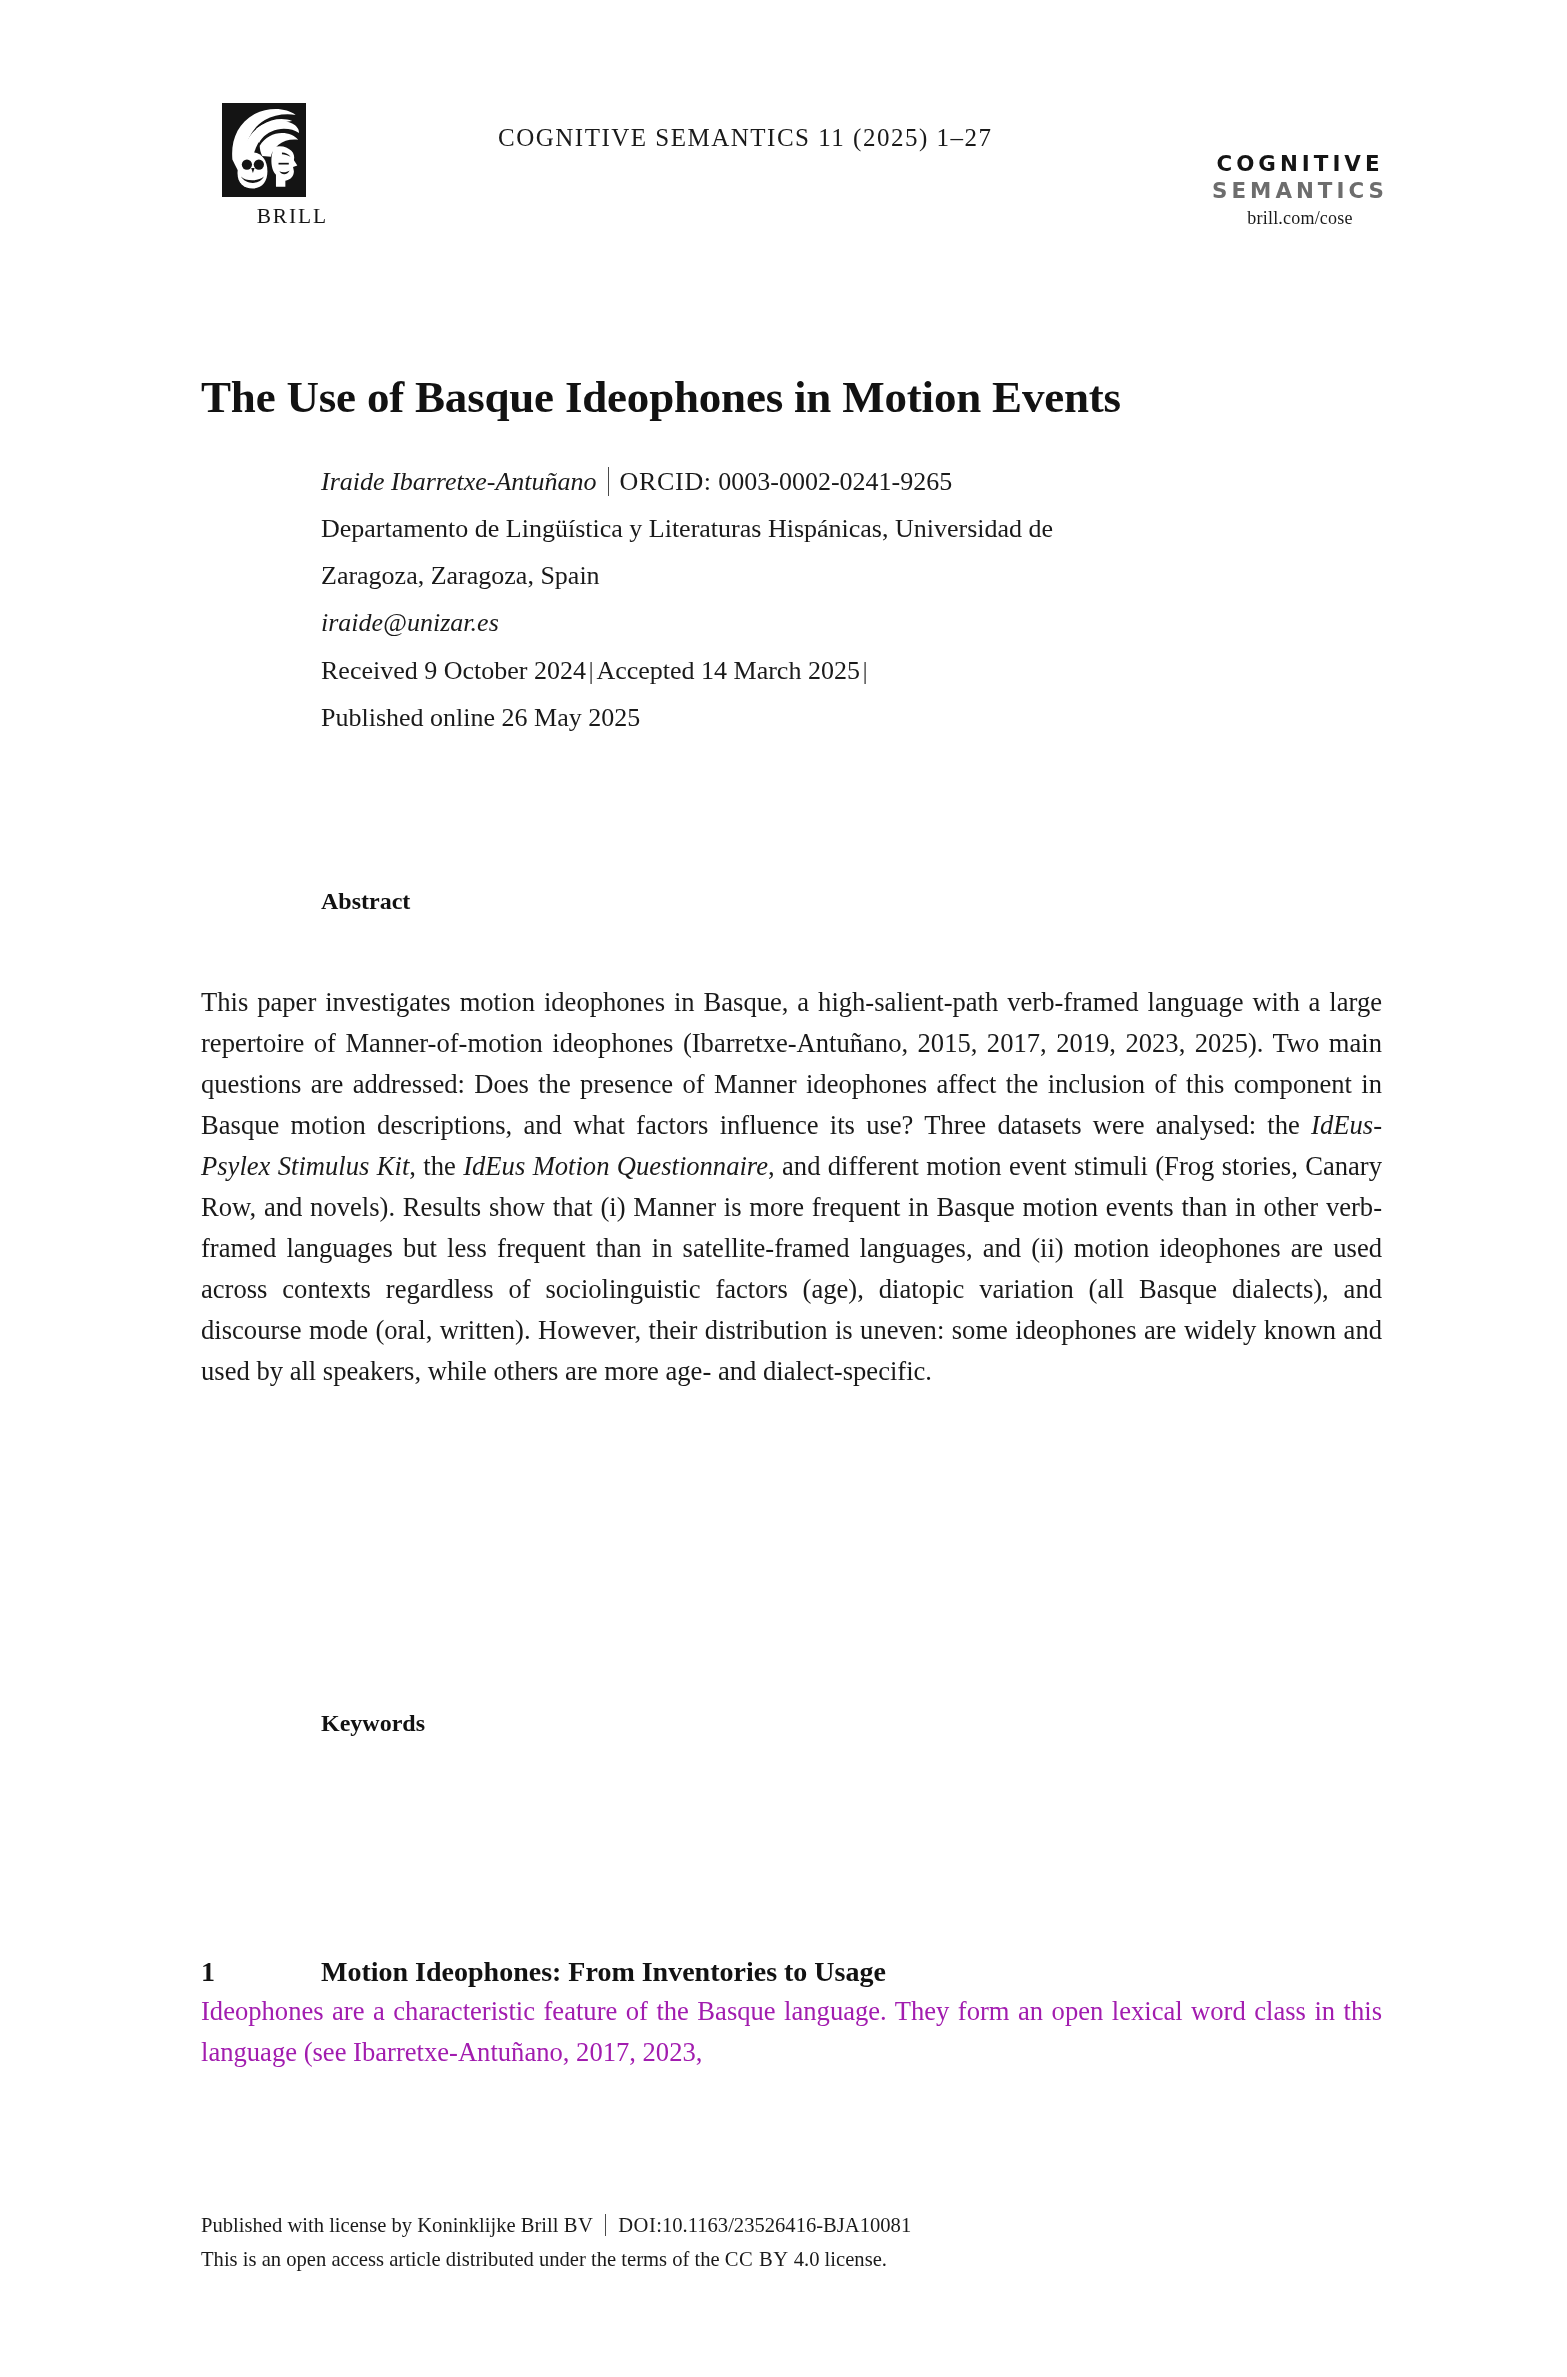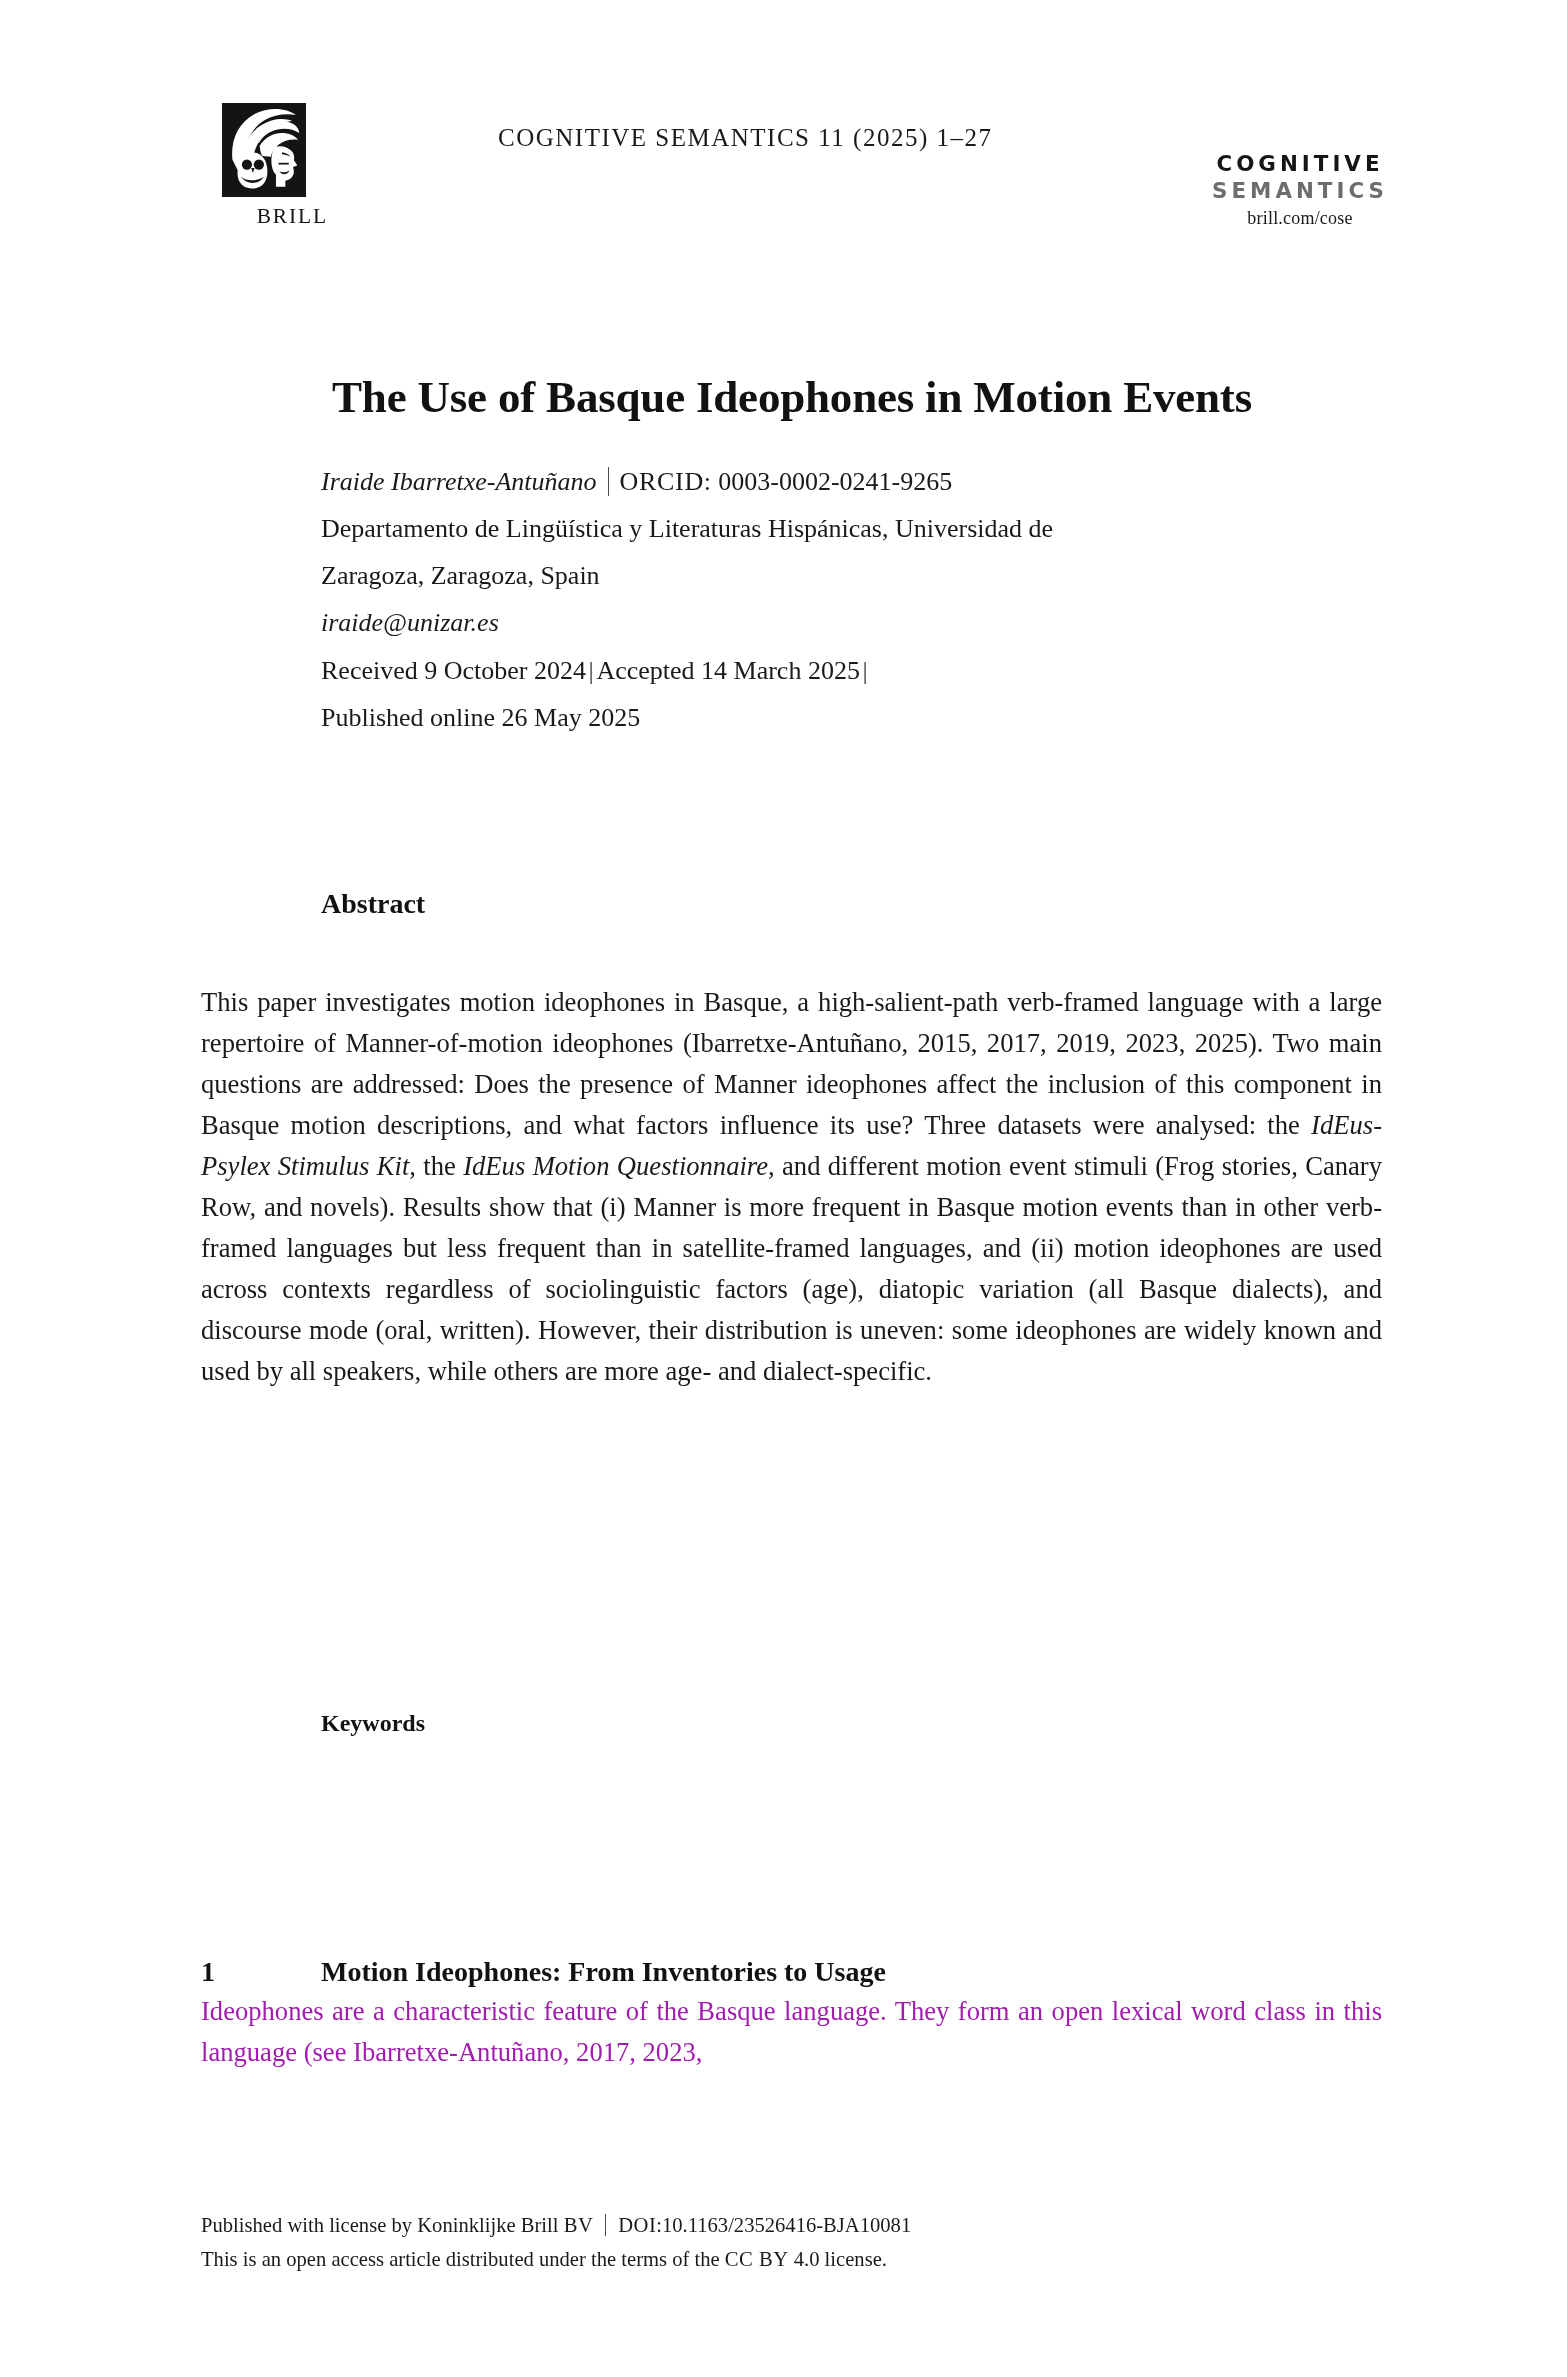--- a/index.html
+++ b/index.html
@@ -99,21 +99,20 @@
     position: absolute;
     left: 201px;
     top: 341px;
     width: 1182px;
     font-family: "Liberation Serif", serif;
     font-weight: 700;
     font-size: 45px;
     line-height: 1.17;
     color: #121212;
     letter-spacing: -0.2px;
-    text-align: center;
   }
 
   
   .author-block {
     position: absolute;
     left: 321px;
     top: 458px;
     width: 1062px;
     font-family: "Liberation Serif", serif;
     font-size: 26px;
@@ -151,21 +150,21 @@
     color: #3a3a3a;
   }
 
   
   .h-abstract {
     position: absolute;
     left: 321px;
     top: 888px;
     font-family: "Liberation Serif", serif;
     font-weight: 700;
-    font-size: 28px;
+    font-size: 24px;
     color: #121212;
   }
   .h-keywords {
     position: absolute;
     left: 321px;
     top: 1710px;
     font-family: Liberation Serif, serif;
     font-weight: 700;
     font-size: 24px;
     color: #121212;

